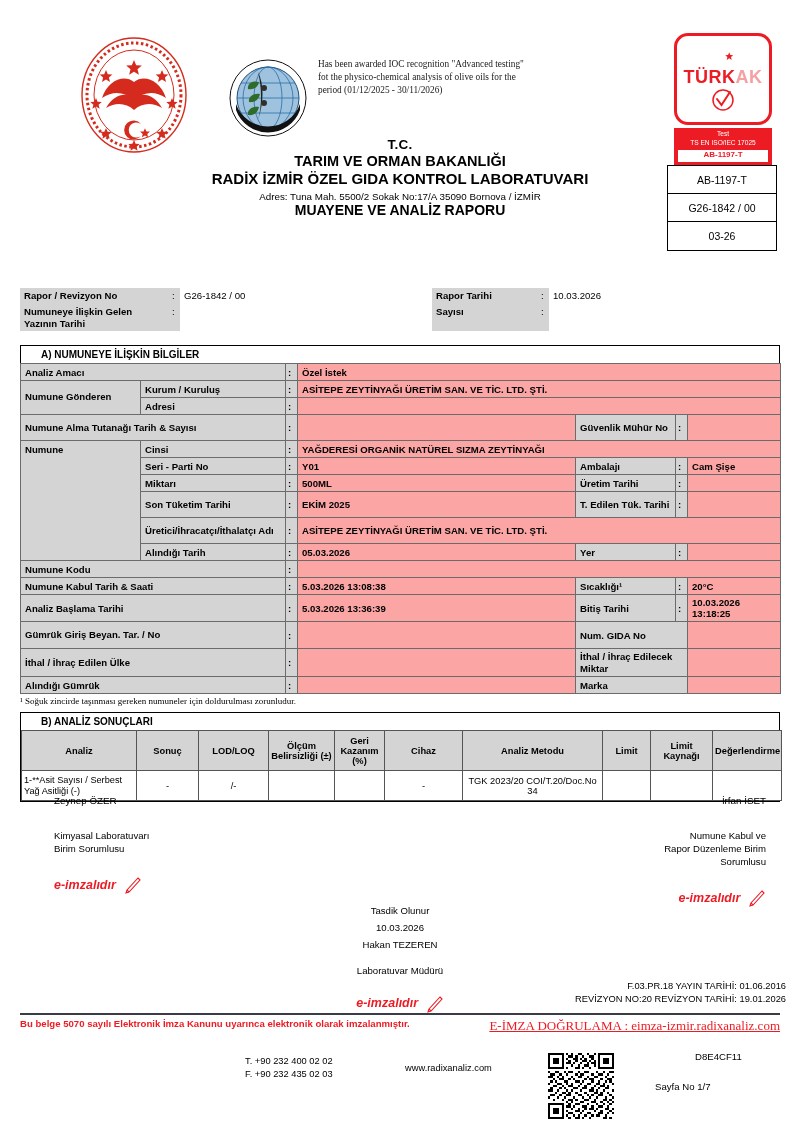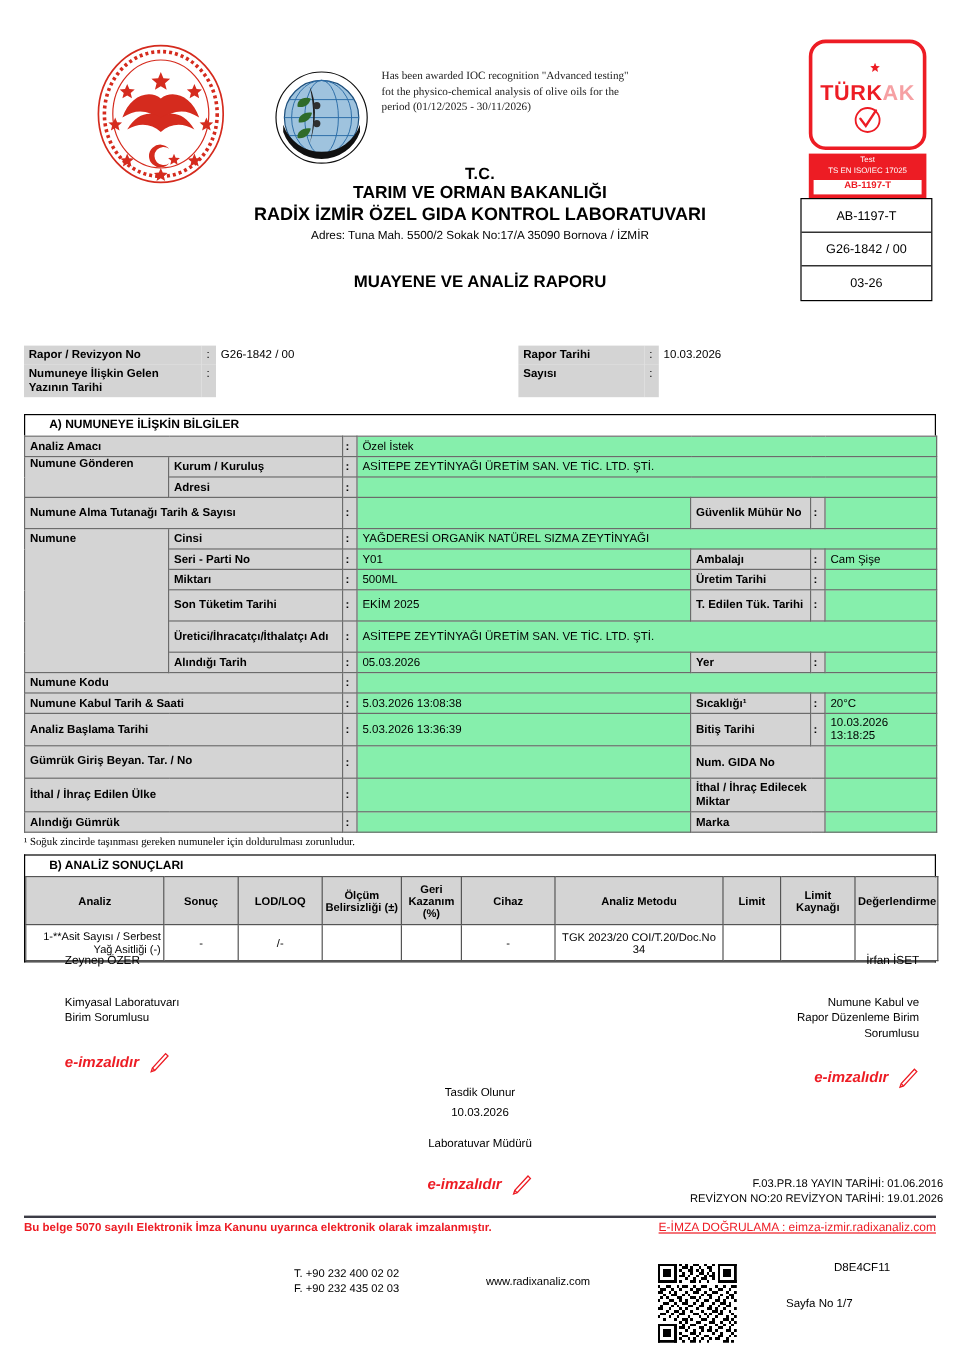--- a/index.html
+++ b/index.html
@@ -36,31 +36,31 @@
                 border:1.4px solid #000; }
   .rightboxes div { height:28px; display:flex; align-items:center; justify-content:center;
                     font-size:10.5px; border-bottom:1.4px solid #000; }
   .rightboxes div:last-child { border-bottom:none; }
 
   .titleblock { position:absolute; left:0; right:0; top:137px; text-align:center; }
   .t-tc     { font-size:13.5px; font-weight:bold; letter-spacing:.2px; }
   .t-min    { font-size:14.5px; font-weight:bold; margin-top:1px; }
   .t-lab    { font-size:15px; font-weight:bold; margin-top:1px; }
   .t-adres  { font-size:9.8px; margin-top:4px; }
-  .t-rapor  { font-size:14px; font-weight:bold; margin-top:24px; }
+  .t-rapor  { font-size:14px; font-weight:bold; }
 
   
   .sheet { position:absolute; left:20px; top:288px; width:760px; }
 
   table.grid { border-collapse:collapse; width:100%; table-layout:fixed; }
   table.grid td { border:1px solid #6b6b6b; font-size:9.6px; padding:2px 4px;
                   vertical-align:middle; height:17px; }
   .gray  { background:#d4d4d4; font-weight:bold; }
   .colon { width:10px; text-align:left; padding-left:2px !important; }
-  .val   { background:#86efac; }
+  .val   { background:#fca5a5;font-weight:bold; }
 
   
   .topinfo { width:100%; border-collapse:collapse; table-layout:fixed;padding-left:46px; }
   .topinfo td { font-size:9.6px; padding:2px 4px; height:16px; vertical-align:top; }
   .topinfo td.lab { background:#d4d4d4; font-weight:bold; }
   .topinfo td.cl  { background:#d4d4d4; width:12px; }
   .topinfo td.sp  { background:transparent; }
 
   
   .secbar { border:1.4px solid #000; border-bottom:none; font-size:10px; font-weight:bold;
@@ -69,21 +69,21 @@
   .outer { border:1.4px solid #000; }
 
   .note { font-size:9px; margin-top:2px; font-family:"Liberation Serif", serif; }
 
   
   table.res { border-collapse:collapse; width:100%; table-layout:fixed; }
   table.res th, table.res td { border:1px solid #555; font-size:9.3px; text-align:center;
                                padding:3px 2px; vertical-align:middle; }
   table.res th { background:#d4d4d4; font-weight:bold; height:40px; }
   table.res td { height:30px; background:#fff; }
-  table.res td.left { text-align:right; font-size:9.2px; line-height:1.15; }
+  table.res td.left { text-align:left; font-size:9.2px; line-height:1.15; }
 
   
   .sigzone { position:absolute; left:20px; top:795px; width:760px; }
   .sigrow { display:flex; justify-content:space-between; }
   .sigcol { width:230px; text-align:center; font-size:9.6px; }
   .sigcol.l { text-align:left; padding-left:34px; }
   .sigcol.r { text-align:right; padding-right:14px; }
   .sig-name { font-size:9.8px; }
   .sig-role { margin-top:24px; line-height:1.35; }
   .eimza { color:#ED1C24; font-style:italic; font-weight:bold; font-size:12.5px;
@@ -93,21 +93,21 @@
   .center-sig { text-align:center; margin-top:-6px; font-size:9.6px; line-height:1.75; }
 
   .formref { position:absolute; right:14px; top:980px; text-align:right;
              font-size:9.3px; line-height:1.4; }
 
   .hr-dark { position:absolute; left:20px; top:1013px; width:760px; height:2px; background:#3c3c46; }
 
   
   .footer { position:absolute; left:20px; top:1018px; width:760px; }
   .f-red   { color:#ED1C24; font-size:9.6px; font-weight:bold; }
-  .f-link  { color:#ED1C24; font-size:10px; text-decoration:underline; }
+  .f-link  { color:#ED1C24; font-size:13px; text-decoration:underline;font-family:Liberation Serif, serif; }
   .f-row   { display:flex; justify-content:space-between; align-items:flex-start; }
 
   .contact { position:absolute; left:245px; top:1055px; font-size:9.3px; line-height:1.35; }
   .website { position:absolute; left:405px; top:1063px; font-size:9.3px; }
   .qr      { position:absolute; left:548px; top:1053px; width:66px; height:66px; }
   .hash    { position:absolute; left:655px; top:1051px; font-size:9.6px;padding-left:40px; }
   .pageno  { position:absolute; left:655px; top:1081px; font-size:9.6px; }
 </style>
 </head>
 <body>
@@ -237,21 +237,21 @@
       </colgroup>
 
       <tbody>
           <tr>
         <td class="gray" colspan="2">Analiz Amacı</td>
         <td class="gray colon">:</td>
         <td class="val" colspan="4">Özel İstek</td>
       </tr>
 
       <tr>
-        <td class="gray" rowspan="2" style="vertical-align:top;padding-top:0">Numune Gönderen</td>
+        <td class="gray" rowspan="2" style="vertical-align:top;padding-top:10px">Numune Gönderen</td>
         <td class="gray">Kurum / Kuruluş</td>
         <td class="gray colon">:</td>
         <td class="val" colspan="4">ASİTEPE ZEYTİNYAĞI ÜRETİM SAN. VE TİC. LTD. ŞTİ.</td>
       </tr>
       <tr>
         <td class="gray">Adresi</td>
         <td class="gray colon">:</td>
         <td class="val" colspan="4"></td>
       </tr>
 
@@ -428,20 +428,21 @@
           <path d="M16 2 L18 4 L7 16 L4 17 L5 14 Z" fill="none" stroke="#ED1C24" stroke-width="1.1"></path>
           <path d="M5 14 L7 16" stroke="#ED1C24" stroke-width="1.1"></path>
         </svg>
       </div>
     </div>
   </div>
 
   <div class="center-sig">
     <div>Tasdik Olunur</div>
     <div>10.03.2026</div>
+    <div>Hakan TEZEREN</div>
     <div style="margin-top:9px">Laboratuvar Müdürü</div>
     <div style="margin-top:-8px">
       <span class="eimza">e-imzalıdır</span>
       <svg class="pen" width="20" height="20" viewBox="0 0 20 20">
         <path d="M16 2 L18 4 L7 16 L4 17 L5 14 Z" fill="none" stroke="#ED1C24" stroke-width="1.1"></path>
         <path d="M5 14 L7 16" stroke="#ED1C24" stroke-width="1.1"></path>
       </svg>
     </div>
   </div>
 </div>

